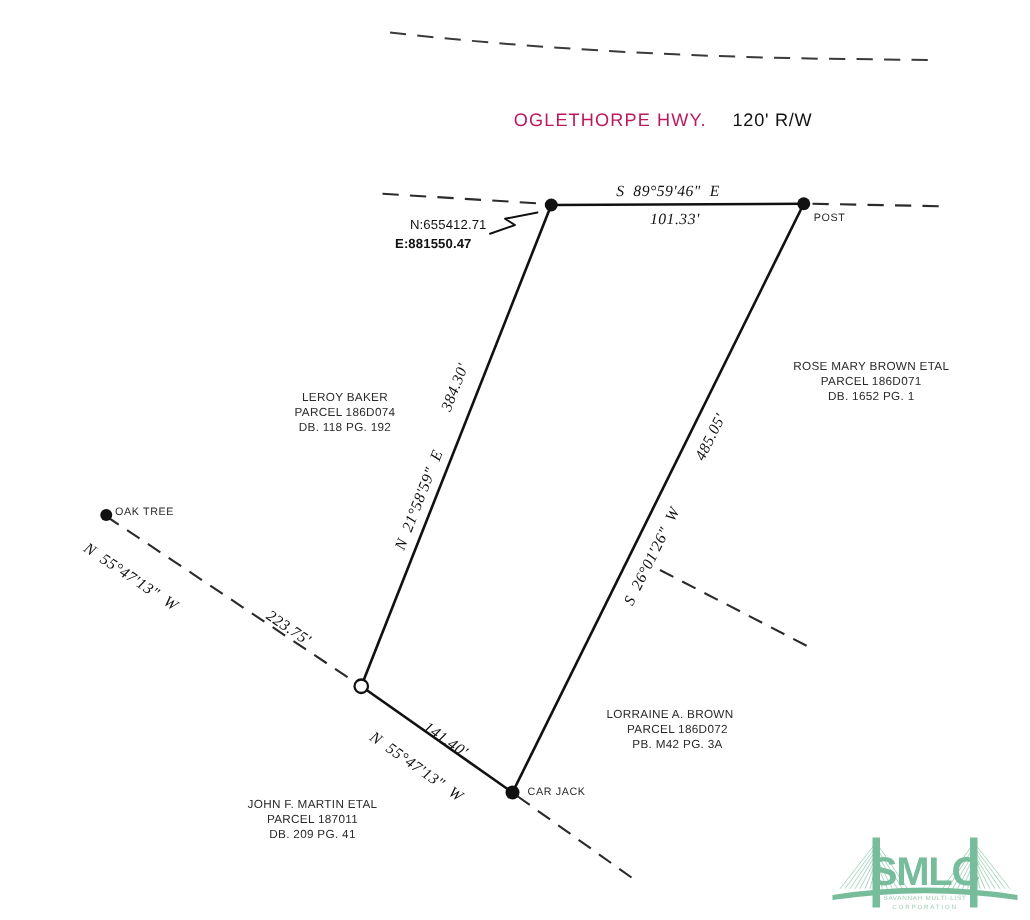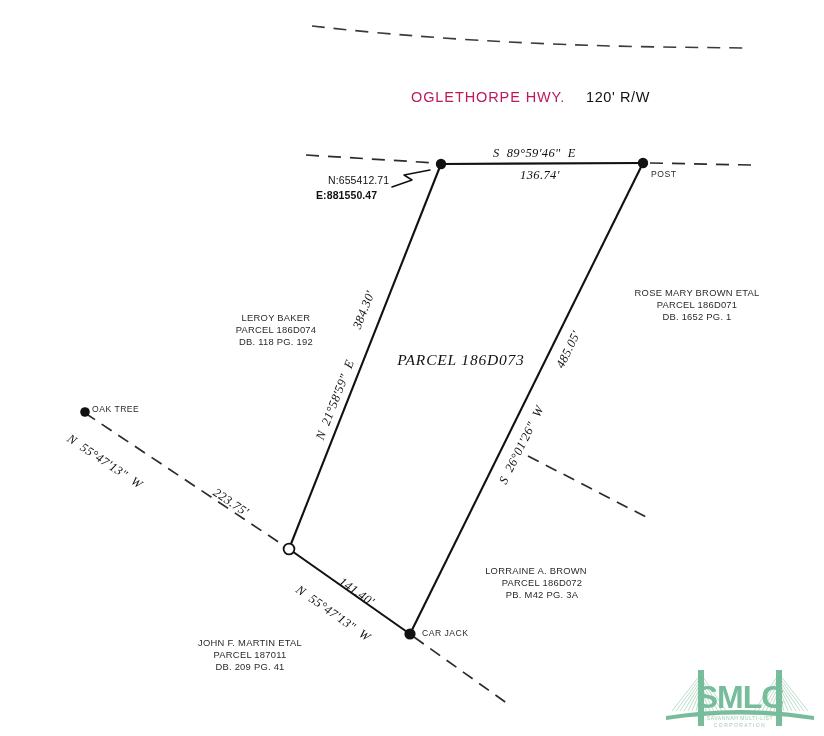--- a/index.html
+++ b/index.html
@@ -138,21 +138,21 @@
 
     <circle cx="85" cy="412" r="4.8" fill="#111111"></circle>
 
     <circle cx="289" cy="549" r="5.4" fill="#ffffff" stroke="#111111" stroke-width="1.8"></circle>
   </svg>
 
   <div class="txt road-title" style="left:411px; top:89px;">OGLETHORPE HWY.</div>
   <div class="txt road-rw" style="left:586px; top:89px;">120' R/W</div>
 
   <div class="txt bearing" style="left:493px; top:146px;">S  89°59'46"  E</div>
-  <div class="txt dist" style="left:520px; top:168px;">136.74'</div>
+  <div class="txt dist" style="left:520px; top:168px;">101.33'</div>
 
   <div class="txt coordtext" style="left:328px; top:174px;">N:655412.71</div>
   <div class="txt coordtext" style="left:316px; top:189px;font-weight:bold;">E:881550.47</div>
 
   <div class="txt monlabel" style="left:651px; top:169px;">POST</div>
 
   <div class="txt monlabel" style="left:92px; top:404px;text-align:right;">OAK TREE</div>
 
   <div class="txt monlabel" style="left:422px; top:628px;">CAR JACK</div>
 
@@ -161,21 +161,20 @@
 
   <div class="txt bearing rot" style="left:503px; top:476px; transform:rotate(-63.7deg);">S  26°01'26"  W</div>
   <div class="txt dist rot" style="left:560px; top:360px; transform:rotate(-63.7deg);">485.05'</div>
 
   <div class="txt bearing rot" style="left:68px; top:430px; transform:rotate(33.7deg);">N  55°47'13"  W</div>
   <div class="txt dist rot" style="left:214px; top:484px; transform:rotate(33.7deg);">223.75'</div>
 
   <div class="txt bearing rot" style="left:297px; top:581px; transform:rotate(35deg);">N  55°47'13"  W</div>
   <div class="txt dist rot" style="left:340px; top:573px; transform:rotate(35deg);">141.40'</div>
 
-  <div class="txt parcel-main" style="left:386px; top:351px; width:150px;">PARCEL 186D073</div>
 
   <div class="txt ownerblock" style="left:202px; top:312px; width:148px;">LEROY BAKER</div>
   <div class="txt ownerblock" style="left:202px; top:324px; width:148px;">PARCEL 186D074</div>
   <div class="txt ownerblock" style="left:202px; top:336px; width:148px;">DB. 118 PG. 192</div>
 
   <div class="txt ownerblock" style="left:621px; top:287px; width:152px;">ROSE MARY BROWN ETAL</div>
   <div class="txt ownerblock" style="left:621px; top:299px; width:152px;">PARCEL 186D071</div>
   <div class="txt ownerblock" style="left:621px; top:311px; width:152px;">DB. 1652 PG. 1</div>
 
   <div class="txt ownerblock" style="left:461px; top:565px; width:150px;">LORRAINE A. BROWN</div>

